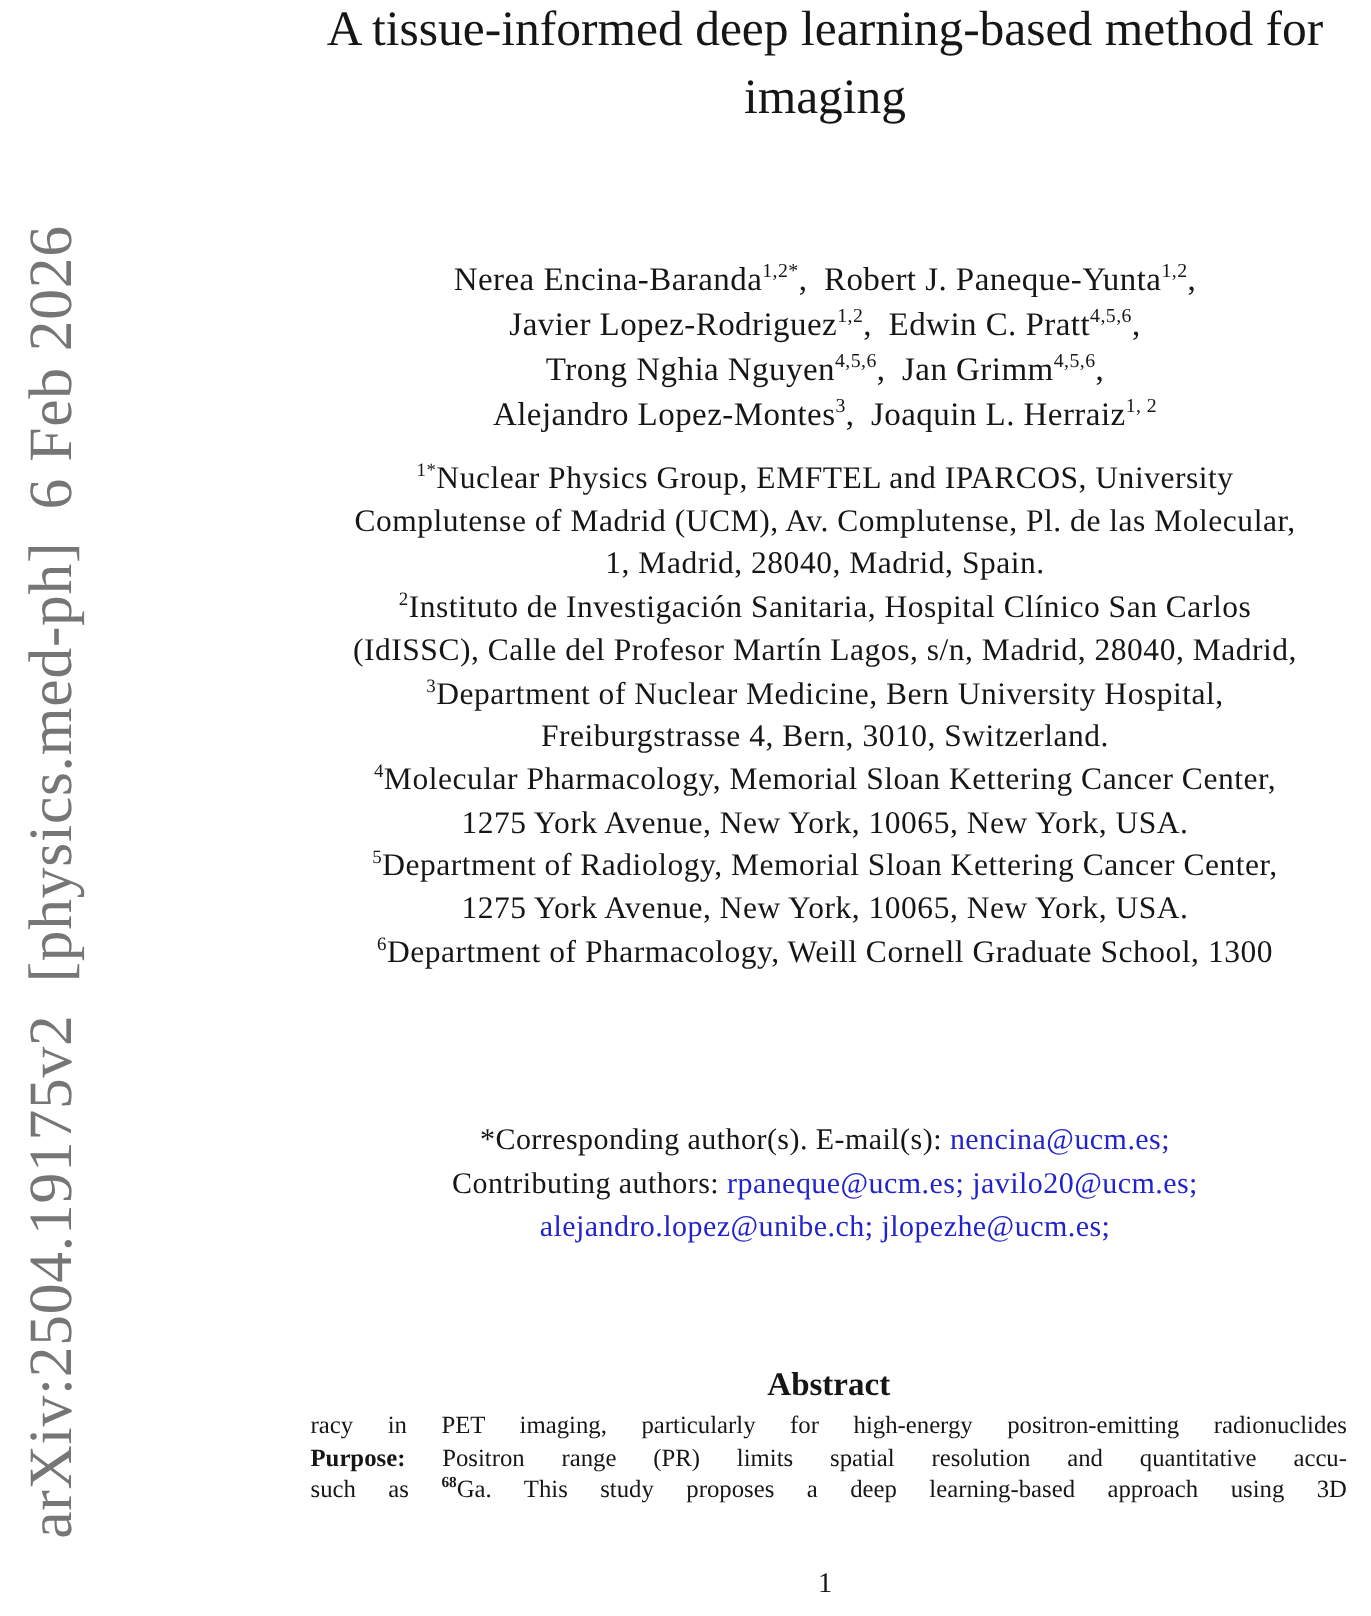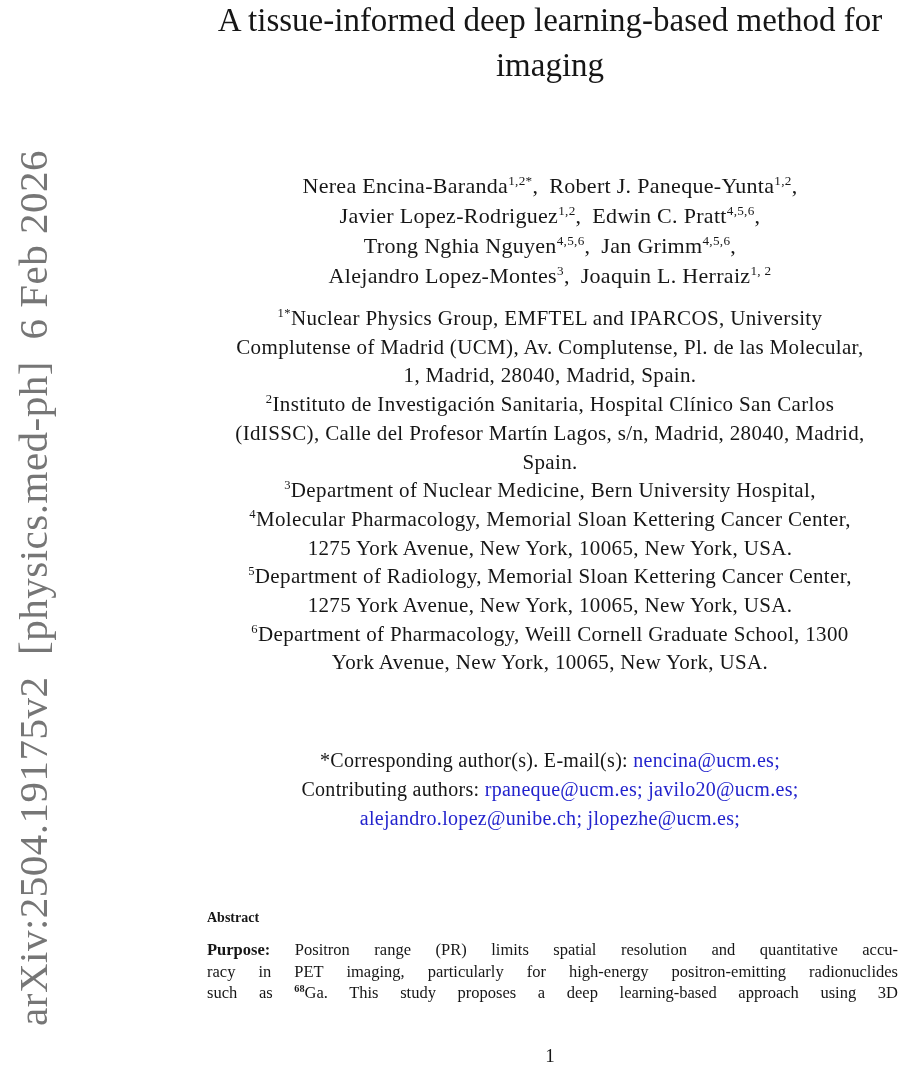--- a/index.html
+++ b/index.html
@@ -32,22 +32,22 @@
   .aff-line{white-space:nowrap;}
   .affils sup{font-size:60%;line-height:0;}
   
   .contact{position:absolute;left:185px;top:746px;width:730px;text-align:center;
     font-size:20px;line-height:29px;letter-spacing:0.3px;}
   .contact-line{white-space:nowrap;}
   .email-link{color:var(--link-color,#2323cd);text-decoration:none;cursor:pointer;}
   .contact-sep{color:var(--link-color,#2323cd);}
   .contact-prefix{color:#161616;}
   
-  .abs-head{position:absolute;left:207px;top:910px;width:691px;
-    font-weight:bold;font-size:14px;}
+  .abs-head{position:absolute;left:207px;top:910px;width:691px;text-align:center;
+    font-weight:bold;font-size:22px;}
   .abstract{position:absolute;left:207px;top:939px;width:691px;
     font-size:16.5px;line-height:21.7px;}
   .abs-line{text-align:justify;text-align-last:justify;white-space:normal;}
   .abs-bold{font-weight:bold;}
   .abstract sup{font-size:62%;line-height:0;font-weight:bold;}
   
   .pagenum{position:absolute;left:185px;top:1045px;width:730px;text-align:center;
     font-size:19px;}
 </style>
 </head>
@@ -68,39 +68,38 @@
       <div class="author-line"><span class="author-name">Trong Nghia Nguyen</span><sup class="author-sup">4,5,6</sup><span class="author-after">,</span><span class="author-gap"></span><span class="author-name">Jan Grimm</span><sup class="author-sup">4,5,6</sup><span class="author-after">,</span></div>
       <div class="author-line"><span class="author-name">Alejandro Lopez-Montes</span><sup class="author-sup">3</sup><span class="author-after">,</span><span class="author-gap"></span><span class="author-name">Joaquin L. Herraiz</span><sup class="author-sup">1, 2</sup></div>
     </div>
 
   <div class="affils" id="affils">
       <div class="aff-line"><sup class="aff-sup">1*</sup><span class="aff-text">Nuclear Physics Group, EMFTEL and IPARCOS, University</span></div>
       <div class="aff-line"><span class="aff-text">Complutense of Madrid (UCM), Av. Complutense, Pl. de las Molecular,</span></div>
       <div class="aff-line"><span class="aff-text">1, Madrid, 28040, Madrid, Spain.</span></div>
       <div class="aff-line"><sup class="aff-sup">2</sup><span class="aff-text">Instituto de Investigación Sanitaria, Hospital Clínico San Carlos</span></div>
       <div class="aff-line"><span class="aff-text">(IdISSC), Calle del Profesor Martín Lagos, s/n, Madrid, 28040, Madrid,</span></div>
-      <div class="aff-line"><span class="aff-text">Spain.</span></div>
       <div class="aff-line"><sup class="aff-sup">3</sup><span class="aff-text">Department of Nuclear Medicine, Bern University Hospital,</span></div>
+      <div class="aff-line"><span class="aff-text">Freiburgstrasse 4, Bern, 3010, Switzerland.</span></div>
       <div class="aff-line"><sup class="aff-sup">4</sup><span class="aff-text">Molecular Pharmacology, Memorial Sloan Kettering Cancer Center,</span></div>
       <div class="aff-line"><span class="aff-text">1275 York Avenue, New York, 10065, New York, USA.</span></div>
       <div class="aff-line"><sup class="aff-sup">5</sup><span class="aff-text">Department of Radiology, Memorial Sloan Kettering Cancer Center,</span></div>
       <div class="aff-line"><span class="aff-text">1275 York Avenue, New York, 10065, New York, USA.</span></div>
       <div class="aff-line"><sup class="aff-sup">6</sup><span class="aff-text">Department of Pharmacology, Weill Cornell Graduate School, 1300</span></div>
-      <div class="aff-line"><span class="aff-text">York Avenue, New York, 10065, New York, USA.</span></div>
     </div>
 
   <div class="contact" id="contact">
       <div class="contact-line"><span class="contact-prefix">*Corresponding author(s). E-mail(s): </span><a class="email-link">nencina@ucm.es</a><span class="contact-sep">;</span></div>
       <div class="contact-line"><span class="contact-prefix">Contributing authors: </span><a class="email-link">rpaneque@ucm.es</a><span class="contact-sep">; </span><a class="email-link">javilo20@ucm.es</a><span class="contact-sep">;</span></div>
       <div class="contact-line"><a class="email-link">alejandro.lopez@unibe.ch</a><span class="contact-sep">; </span><a class="email-link">jlopezhe@ucm.es</a><span class="contact-sep">;</span></div>
     </div>
 
   <div class="abs-head">Abstract</div>
 
   <div class="abstract" id="abstract">
+      <div class="abs-line"><span class="abs-text">racy in PET imaging, particularly for high-energy positron-emitting radionuclides</span></div>
       <div class="abs-line"><span class="abs-bold">Purpose:</span><span class="abs-text"> Positron range (PR) limits spatial resolution and quantitative accu-</span></div>
-      <div class="abs-line"><span class="abs-text">racy in PET imaging, particularly for high-energy positron-emitting radionuclides</span></div>
       <div class="abs-line"><span class="abs-pre">such as </span><sup class="abs-sup">68</sup><span class="abs-text">Ga. This study proposes a deep learning-based approach using 3D</span></div>
     </div>
 
   <div class="pagenum">1</div>
 
 </div>
 
 </body></html>

